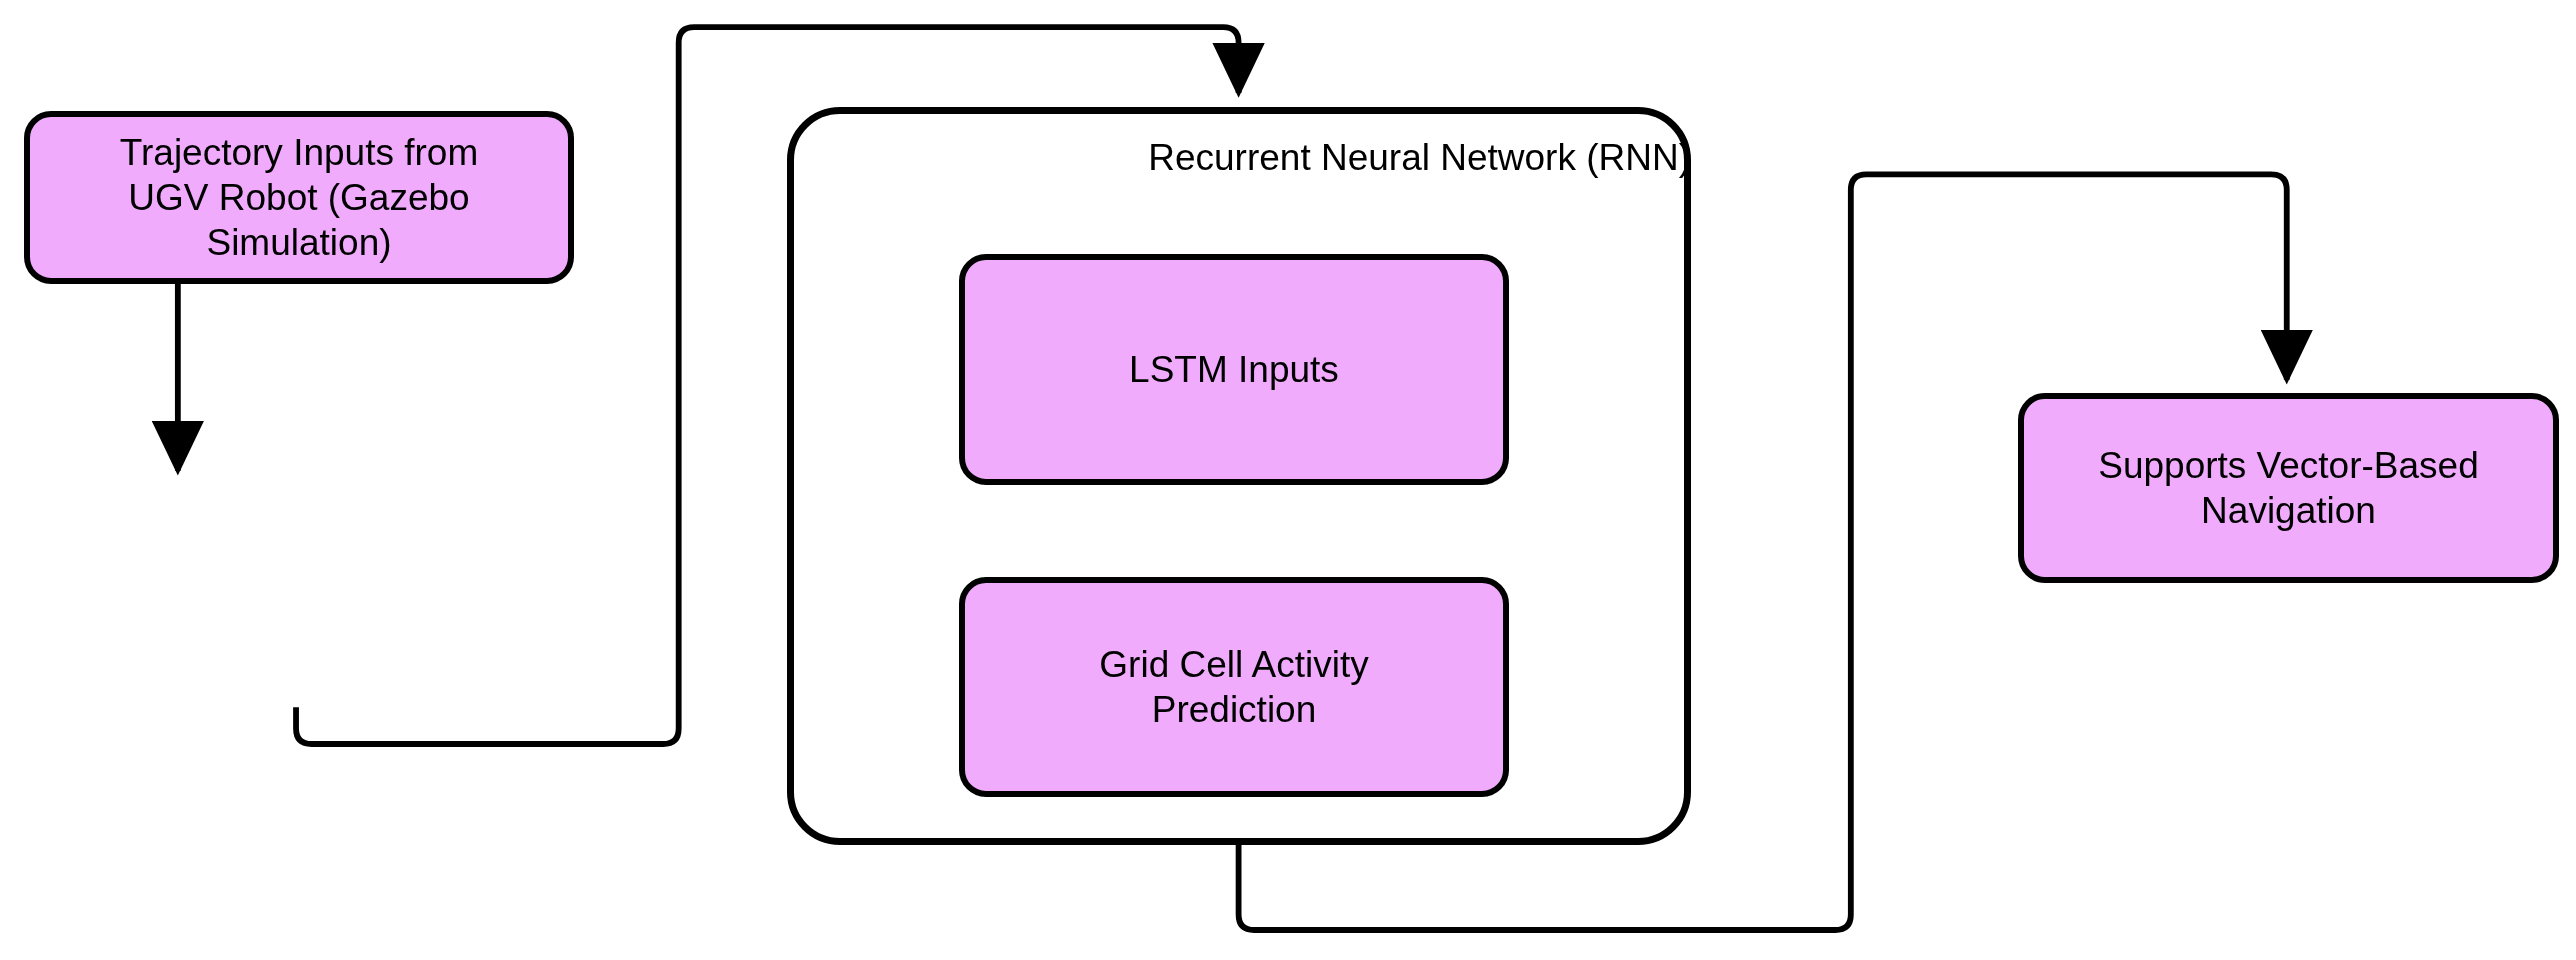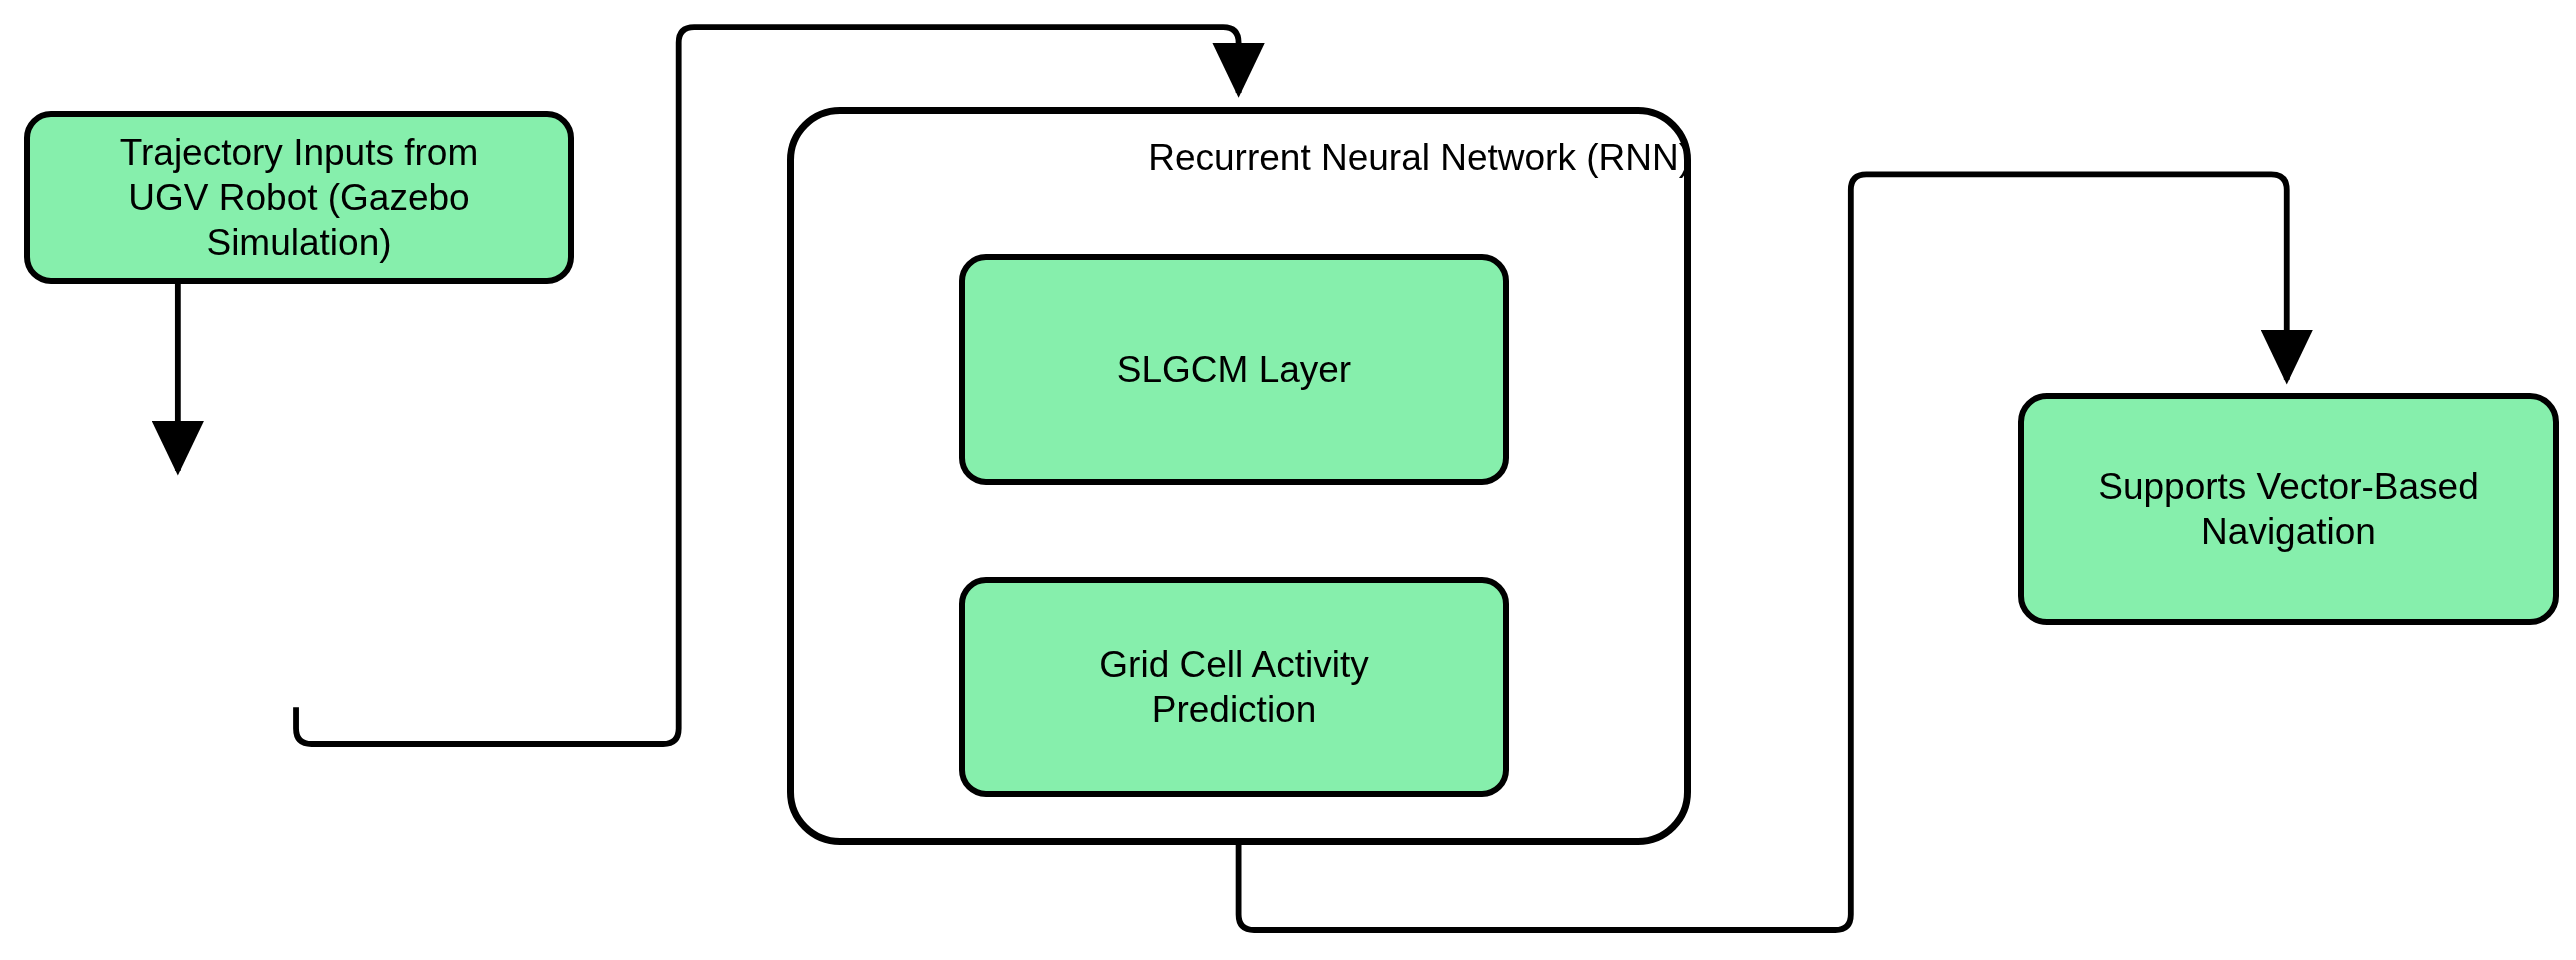--- a/index.html
+++ b/index.html
@@ -21,21 +21,21 @@
   #diagram-svg {
     position: absolute;
     top: 0;
     left: 0;
     width: 2576px;
     height: 960px;
   }
   .node-box {
     position: absolute;
     box-sizing: border-box;
-    background: #86efac;
+    background: #f0abfc;
     border: 6.8px solid #000000;
     border-radius: 27px;
     display: flex;
     align-items: center;
     justify-content: center;
     text-align: center;
     color: #000000;
     font-family: "Liberation Sans", sans-serif;
     font-size: 37px;
     line-height: 1.22;
@@ -64,21 +64,21 @@
     display: block;
     white-space: pre-line;
   }
   
   #box-trajectory-inputs { left: 24px;  top: 111px; width: 550px;  height: 173px; }
   #box-slgcm            { left: 24px;  top: 485px; width: 550px;  height: 223px; }
   #group-rnn            { left: 787px; top: 107px; width: 904px;  height: 738px; }
   #rnn-title            { left: 787px; top: 136px; width: 904px; }
   #box-lstm-layer       { left: 959px; top: 254px; width: 550px;  height: 231px; }
   #box-grid-cell-pred   { left: 959px; top: 577px; width: 550px;  height: 220px; text-align: center; }
-  #box-vector-nav       { left: 2018px; top: 393px; width: 541px; height: 232px; border-radius: 29px; }
+  #box-vector-nav       { left: 2018px; top: 393px; width: 541px; height: 190px; }
 </style>
 </head>
 <body>
 
 <div id="diagram-root">
 
   <svg id="diagram-svg" viewBox="0 0 2658 991" xmlns="http://www.w3.org/2000/svg">
     <defs>
       <marker id="arrowhead-solid" markerWidth="10" markerHeight="9" refX="8.6" refY="4.5" orient="auto" markerUnits="strokeWidth">
         <path d="M 0 0 L 9.4 4.5 L 0 9 z" fill="#000000"></path>
@@ -98,21 +98,21 @@
   <div class="group-title" id="rnn-title">Recurrent Neural Network (RNN)</div>
 
   <div class="node-box" id="box-trajectory-inputs">
     <span class="node-label">Trajectory Inputs from
 UGV Robot (Gazebo
 Simulation)</span>
   </div>
 
 
   <div class="node-box" id="box-lstm-layer">
-    <span class="node-label">SLGCM Layer</span>
+    <span class="node-label">LSTM Inputs</span>
   </div>
 
   <div class="node-box" id="box-grid-cell-pred">
     <span class="node-label">Grid Cell Activity
 Prediction</span>
   </div>
 
   <div class="node-box" id="box-vector-nav">
     <span class="node-label">Supports Vector-Based
 Navigation</span>

